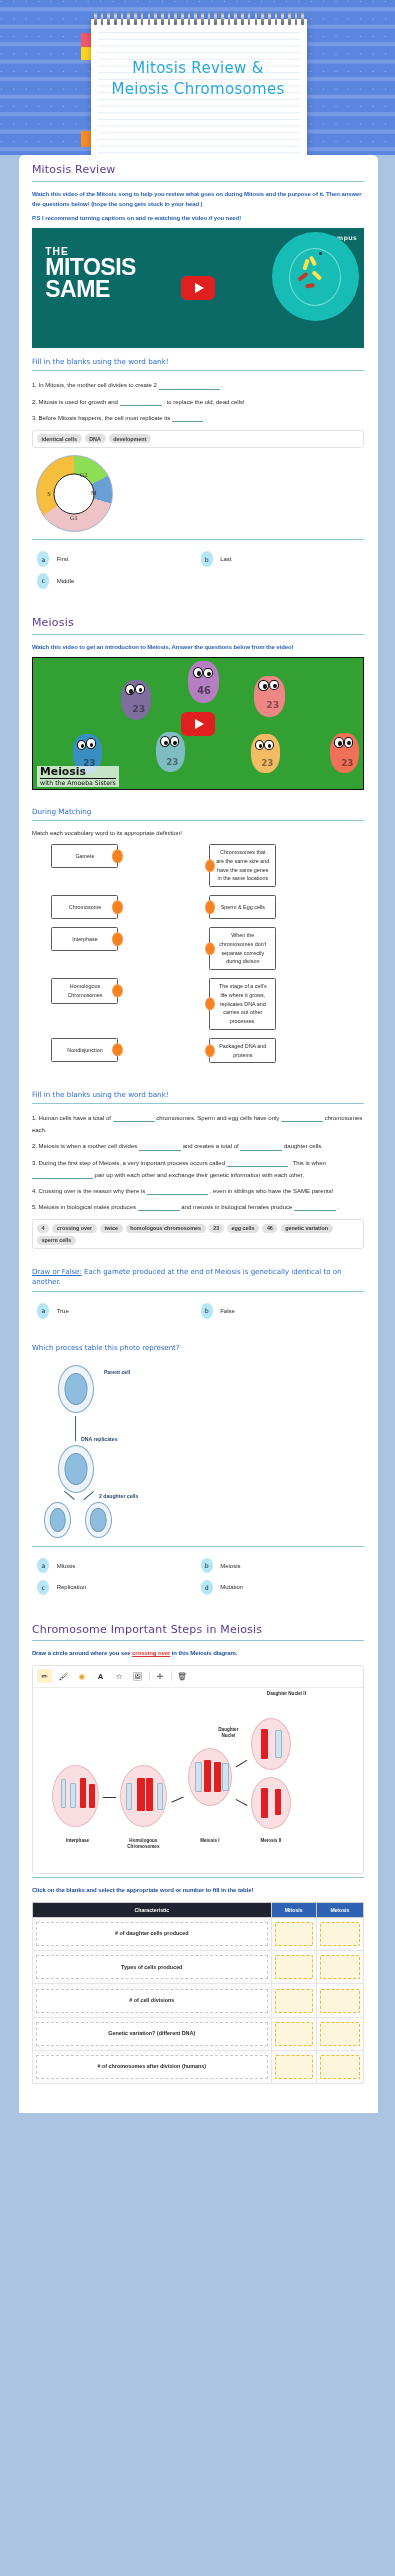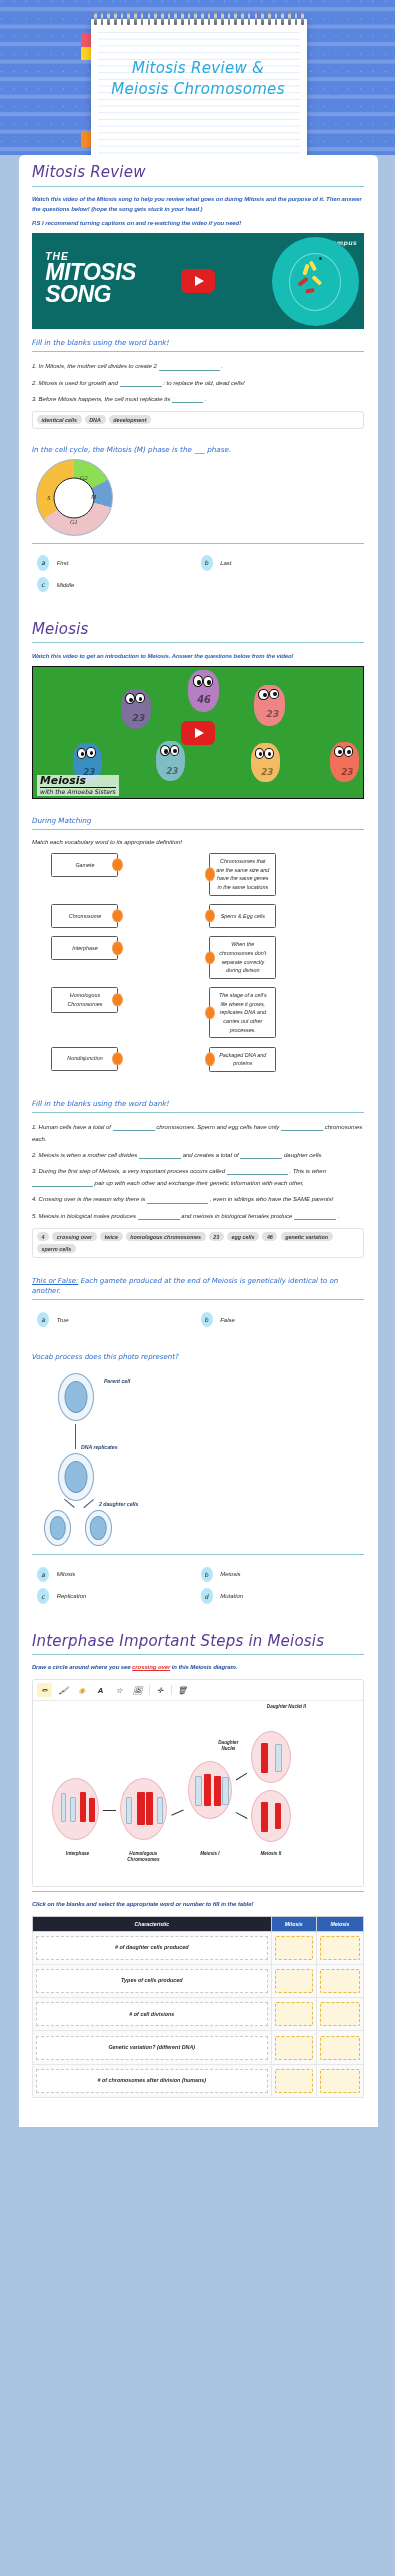--- a/index.html
+++ b/index.html
@@ -1,21 +1,21 @@
 <!DOCTYPE html>
 <html style="font-size:8.2px"><head>
 <meta charset="utf-8">
 <style>
   * { box-sizing: border-box; margin: 0; padding: 0; }
   body {
     width: 396px;
     font-family: "Liberation Sans", sans-serif;
     background: #aac4e2;
   }
-  .page { width: 396px; position: relative; font-style: italic; }
+  .page { width: 396px; position: relative; }
 
   
   .cover {
     position: relative;
     height: 155px;
     background: #5b86e0;
     overflow: hidden;
   }
   .cover .dots {
     position: absolute; inset: 0;
@@ -78,21 +78,21 @@
     padding: 0 0 5.2px 0;
     position: relative;
     z-index: 2;
   }
   .card-inner { padding: 0 13.4px; }
 
   
   h2.section {
     font-family: "DejaVu Sans", sans-serif;
     color: #5b3a96;
-    font-size: 15px;
+    font-size: 11px;
     font-weight: normal;
     letter-spacing: 0.2px;
     padding-top: 8.2px;
     line-height: 1.25;
   }
   h3.prompt {
     font-family: "DejaVu Sans", sans-serif;
     color: #2f6bd0;
     font-size: 7.2px;
     font-weight: normal;
@@ -115,21 +115,21 @@
   .bold-blue.dark { color: #26509c; }
   .bold-blue .redlink {
     color: #e03131;
     text-decoration: underline;
   }
 
   
   .video {
     position: relative;
     margin: 4.1px 0 2.1px 0;
-    height: 96px;
+    height: 120px;
     overflow: hidden;
   }
   .video.mitosis { background: #0c6a66; }
   .video.meiosis { background: #33a033; border: 1px solid #111; }
   .play {
     position: absolute; left: 50%; top: 50%;
     transform: translate(-50%,-50%);
     width: 34px; height: 24px;
     background: #e02020;
     border-radius: 5.7px;
@@ -477,21 +477,21 @@
           <div class="chrom" style="left:32px;top:27px;width:3.6px;height:11.3px;background:#ffe14d;transform:rotate(18deg);"></div>
           <div class="chrom" style="left:39px;top:24px;width:3.6px;height:10.3px;background:#ffe14d;transform:rotate(-28deg);"></div>
           <div class="chrom" style="left:29px;top:39px;width:3.6px;height:11.3px;background:#c0392b;transform:rotate(52deg);"></div>
           <div class="chrom" style="left:43px;top:38px;width:3.6px;height:11.3px;background:#ffe14d;transform:rotate(-46deg);"></div>
           <div class="chrom" style="left:36px;top:49px;width:3.6px;height:9.3px;background:#c0392b;transform:rotate(80deg);"></div>
           <div class="chrom" style="left:47px;top:19.6px;width:2.6px;height:3.1px;background:#12333e;border-radius:50%;"></div>
         </div>
         <div class="vtitle1">
           <span class="the">THE</span>
           <span class="mit">MITOSIS</span>
-          <span class="song">SONG</span>
+          <span class="song">SAME</span>
         </div>
         <div class="play">
             <i></i>
           </div>
       </div>
 
       <h3 class="prompt">Fill in the blanks using the word bank!</h3>
       <hr class="rule">
 
       <div class="q">
@@ -509,21 +509,20 @@
         <span class="blank b-sm"></span>
         <span>.</span>
       </div>
 
       <div class="wordbank">
         <span class="chip">identical cells</span>
         <span class="chip">DNA</span>
         <span class="chip">development</span>
       </div>
 
-      <h3 class="prompt" style="padding-top:13.4px">In the cell cycle, the Mitosis (M) phase is the ___ phase.</h3>
 
       <div class="donut-wrap">
         <div class="donut">
           <span class="lab g2">G2</span>
           <span class="lab m">M</span>
           <span class="lab g1">G1</span>
           <span class="lab s">S</span>
         </div>
       </div>
 
@@ -745,36 +744,36 @@
         <span class="chip">twice</span>
         <span class="chip">homologous chromosomes</span>
         <span class="chip">23</span>
         <span class="chip">egg cells</span>
         <span class="chip">46</span>
         <span class="chip">genetic variation</span>
         <span class="chip">sperm cells</span>
       </div>
 
       <div class="hand" style="padding-top:15.5px">
-        <u>This or False:</u>
+        <u>Draw or False:</u>
         <span>Each gamete produced at the end of Meiosis is genetically identical to on another.</span>
       </div>
       <hr class="rule">
       <div class="mc">
         <div class="opt">
           <span class="bubble">a</span>
           <span class="txt">True</span>
         </div>
         <div class="opt">
           <span class="bubble">b</span>
           <span class="txt">False</span>
         </div>
       </div>
 
-      <div class="hand" style="padding-top:17.5px">Vocab process does this photo represent?</div>
+      <div class="hand" style="padding-top:17.5px">Which process table this photo represent?</div>
 
       <div class="photo-diagram">
         <div class="pcell" style="left:26px;top:7.2px;width:36px;height:48px;">
           <div class="pnuc" style="width:23px;height:32px;"></div>
         </div>
         <div class="plabel" style="left:72px;top:11.3px;">Parent cell</div>
         <div class="parrow" style="left:43px;top:58px;width:0.5px;height:25px;"></div>
         <div class="plabel" style="left:49px;top:78px;">DNA replicates</div>
         <div class="pcell" style="left:26px;top:87px;width:36px;height:48px;">
           <div class="pnuc" style="width:23px;height:32px;"></div>
@@ -803,21 +802,21 @@
         <div class="opt">
           <span class="bubble">c</span>
           <span class="txt">Replication</span>
         </div>
         <div class="opt">
           <span class="bubble">d</span>
           <span class="txt">Mutation</span>
         </div>
       </div>
 
-      <h2 class="section" style="padding-top:20.6px">Interphase Important Steps in Meiosis</h2>
+      <h2 class="section" style="padding-top:20.6px">Chromosome Important Steps in Meiosis</h2>
       <hr class="rule">
       <p class="bold-blue dark">
         <span>Draw a circle around where you see </span><span class="redlink">crossing over</span><span> in this Meiosis diagram.</span>
       </p>
 
       <div class="draw-box">
         <div class="toolbar">
           <div class="tool active">✏</div>
           <div class="tool">🖌</div>
           <div class="tool" style="color:#e8a02a">◉</div>

